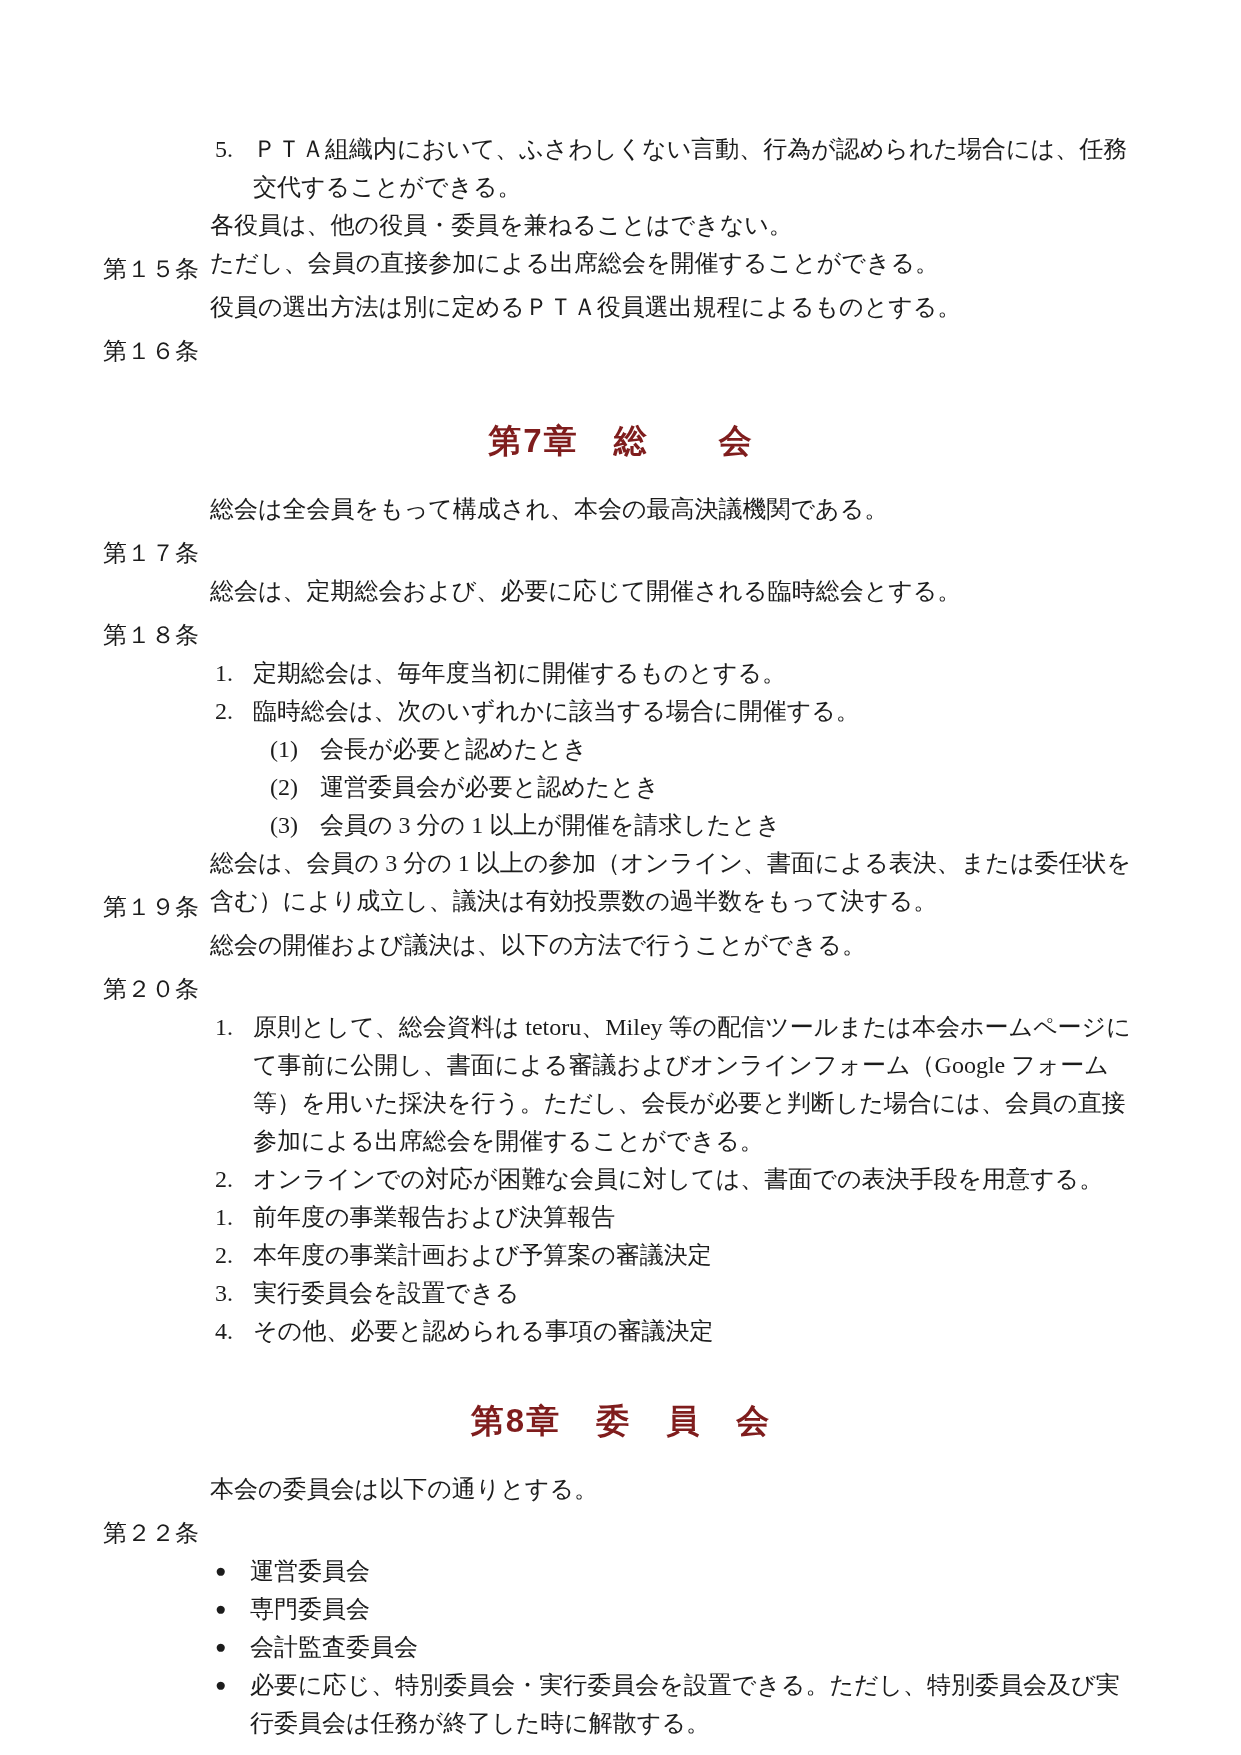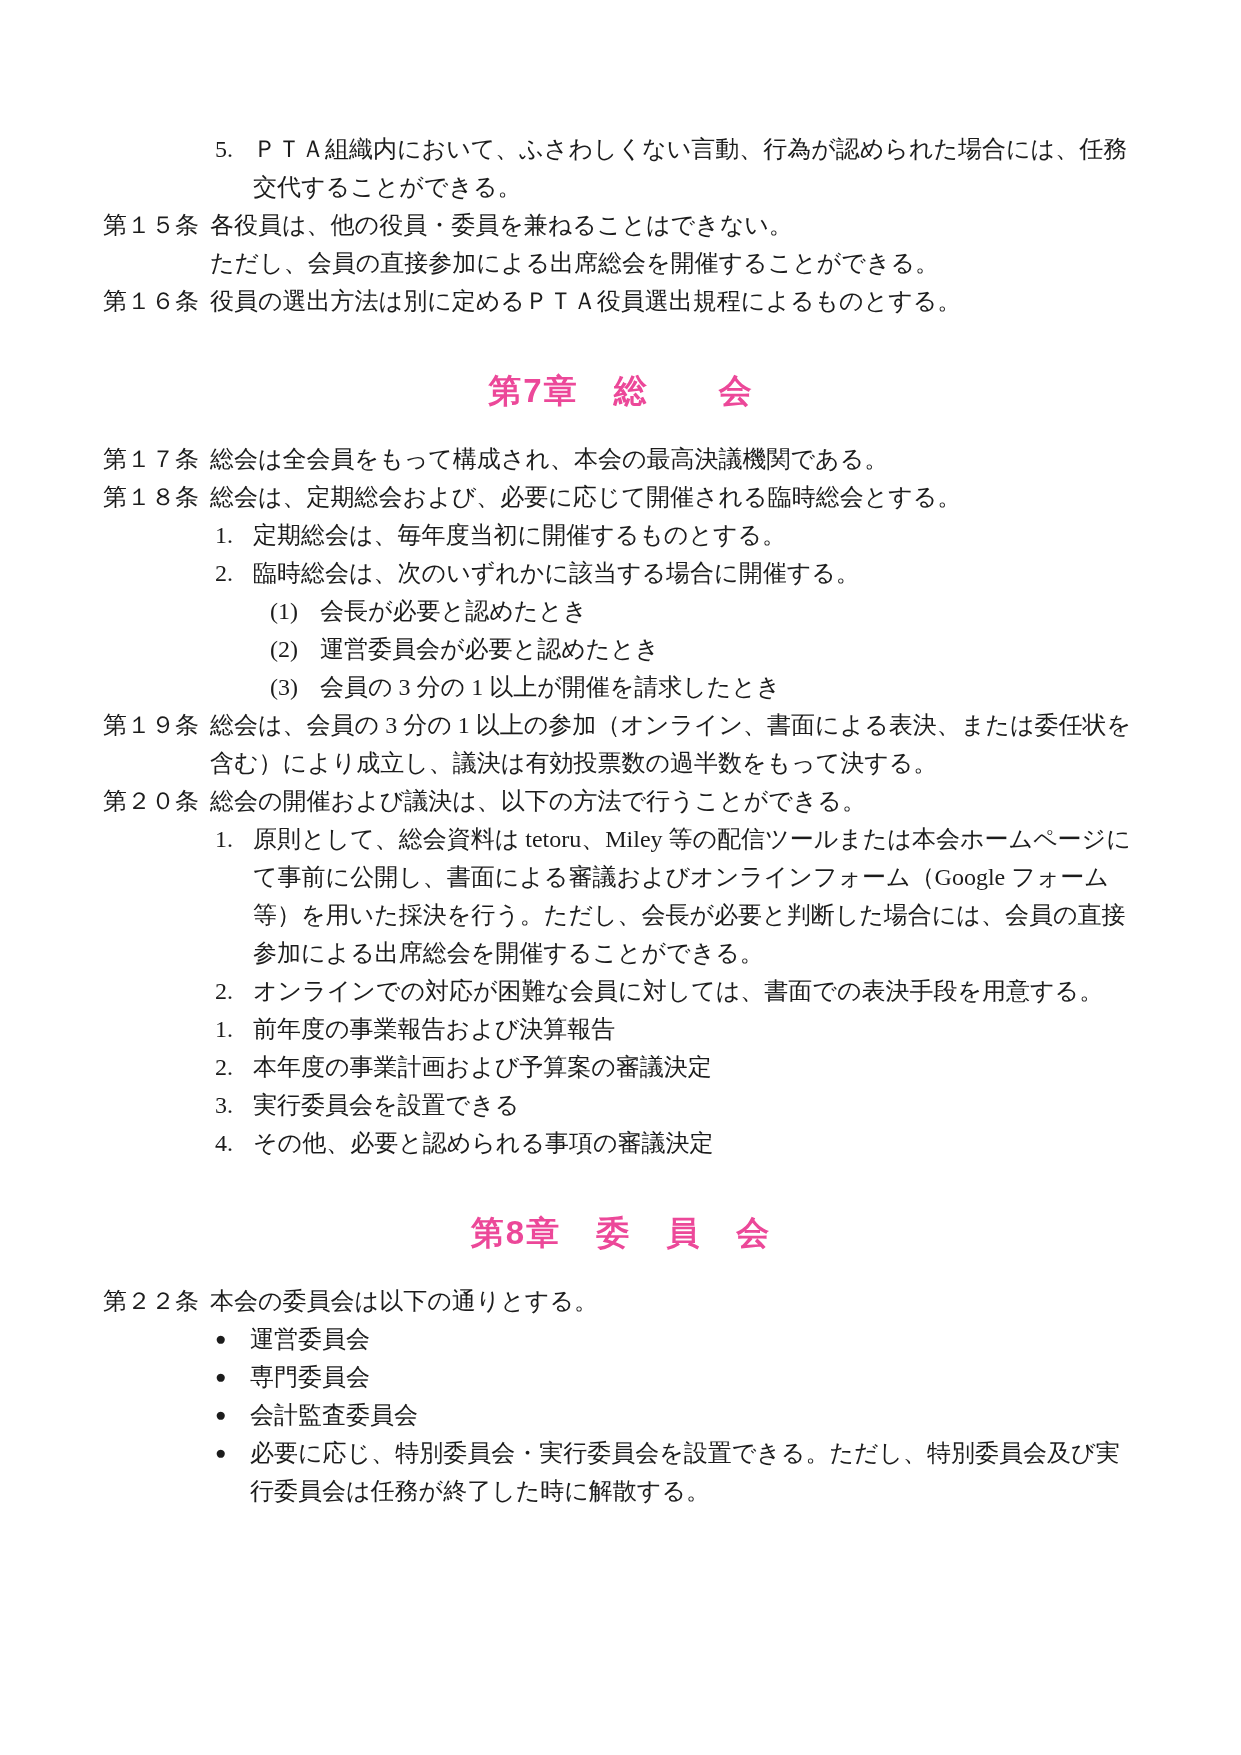--- a/index.html
+++ b/index.html
@@ -27,29 +27,30 @@
   }
   
   .chapter {
     font-family: "Liberation Sans", "DejaVu Sans", sans-serif;
     font-weight: 700;
     font-size: 33px;
     line-height: 46px;
     letter-spacing: 2px;
     text-align: center;
     margin: 48px 0 26px 0;
-    color: #ec4899;
+    color: #7f1d1d;
   }
   
   .article {
     display: flex;
     align-items: flex-start;
   }
   .article-label {
     flex: 0 0 107px;
+    margin-top: 44px;
   }
   .article-body {
     flex: 1;
     min-width: 0;
   }
   
   .num-item {
     display: flex;
     align-items: flex-start;
     padding-left: 112px;

